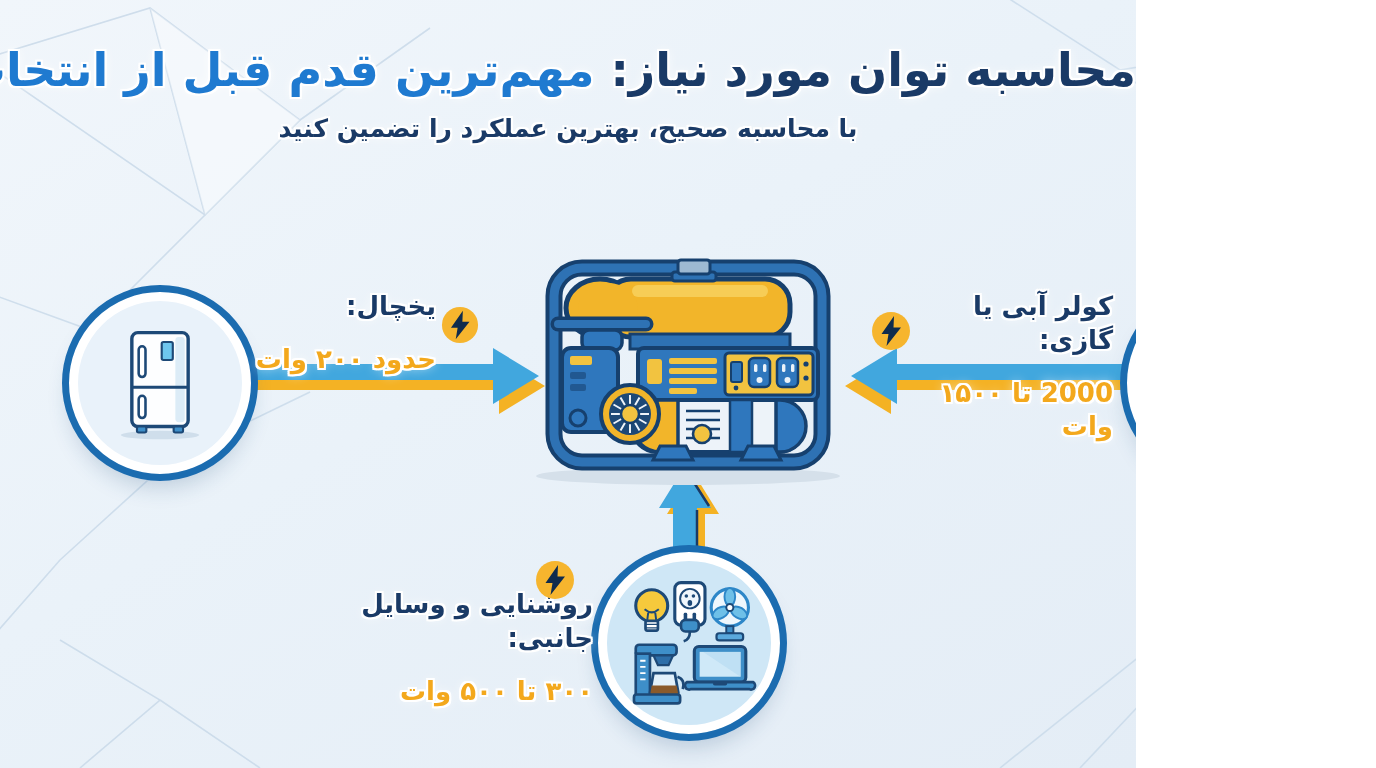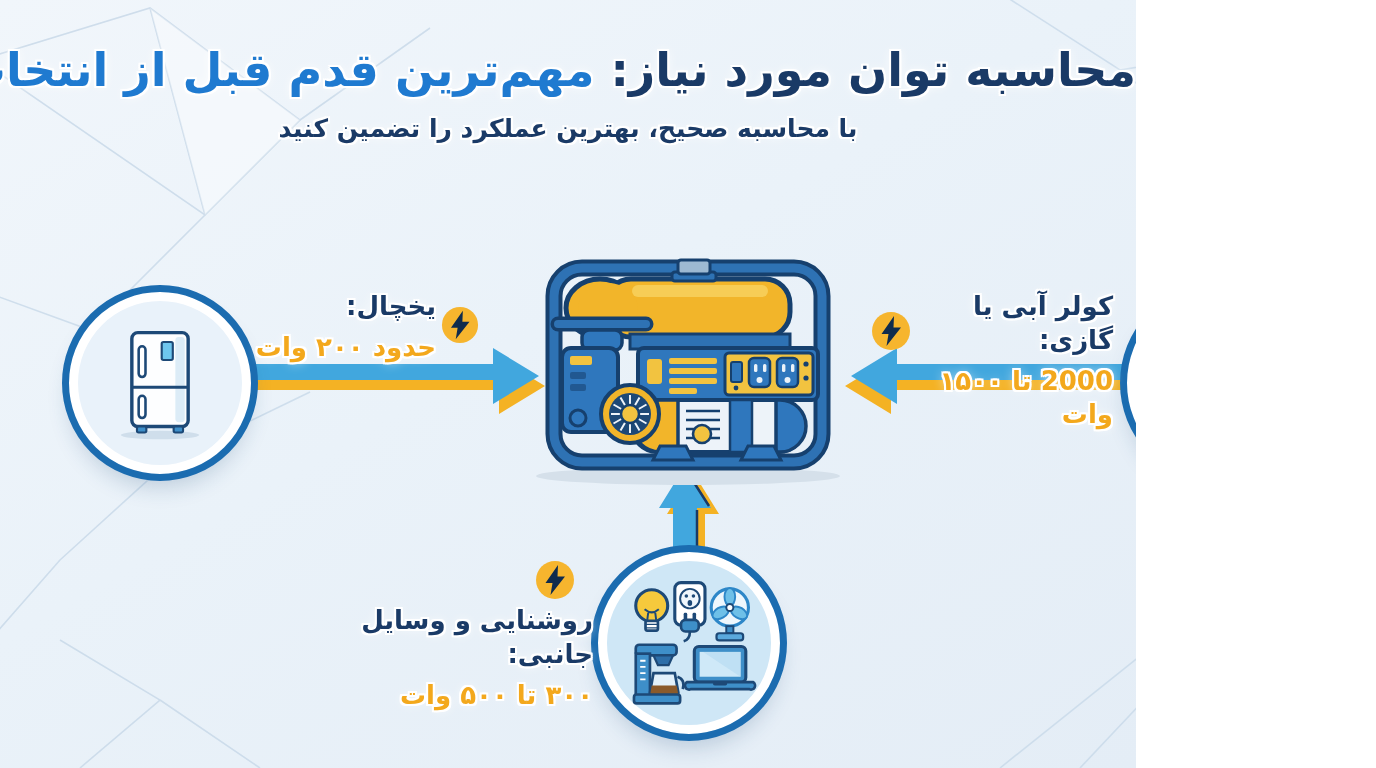--- a/index.html
+++ b/index.html
@@ -38,21 +38,21 @@
     position:absolute;border-radius:50%;border:7px solid var(--circle-border);
     box-shadow:inset 0 0 0 9px #ffffff, 0 14px 22px -8px rgba(27,74,119,.22);
     display:flex;align-items:center;justify-content:center;z-index:3;
   }
   .fill-light{background:#e9f2fa;}
   .fill-blue{background:#cfe7f6;}
   .arrow-svg{position:absolute;z-index:1;}
   .gen-wrap{position:absolute;left:526px;top:252px;width:324px;height:236px;z-index:2;}
   .label-block{position:absolute;z-index:4;text-align:right;direction:rtl;}
   .label-line{font-size:26px;font-weight:700;color:var(--navy);line-height:1.3;}
-  .watts-line{font-size:26px;font-weight:700;color:var(--accent-yellow);line-height:1.3;margin-top:7px;}
+  .watts-line{font-size:26px;font-weight:700;color:var(--accent-yellow);line-height:1.3;margin-top:19px;}
   .bolt{position:absolute;z-index:4;}
   .arrow-yellow-fill{fill:var(--arrow-yellow);}
   .arrow-blue-fill{fill:var(--arrow-blue);}
   .bolt-bg{fill:var(--bolt-yellow);}
 </style>
 </head>
 <body>
 
 <div class="stage">
 
@@ -281,21 +281,21 @@
       <g>
         <rect x="86" y="84" width="58" height="40" rx="5" fill="#3e8fc9" stroke="#1d4977" stroke-width="3.5"></rect>
         <rect x="92" y="90" width="46" height="28" fill="#cfe9f8"></rect>
         <path d="M138,90 L138,118 L96,90 Z" fill="#bfe0f4"></path>
         <path d="M78,124 h74 a4,4 0 0 1 -4,8 h-66 a4,4 0 0 1 -4,-8 z" fill="#3e8fc9" stroke="#1d4977" stroke-width="3"></path>
         <rect x="107" y="124" width="16" height="4" rx="2" fill="#1d4977"></rect>
       </g>
     </svg>
   </div>
 
-  <div class="label-block" style="left:305px;top:604px;width:288px;">
+  <div class="label-block" style="left:305px;top:588px;width:288px;">
     <div class="label-line halo">روشنایی و وسایل جانبی:</div>
     <div class="watts-line halo">۳۰۰ تا ۵۰۰ وات</div>
   </div>
   <svg class="bolt" style="left:535px;top:560px;" width="40" height="40" viewBox="0 0 40 40">
     <circle cx="20" cy="20" r="19" class="bolt-bg"></circle>
     <path d="M23 5 L10.5 23 h7 L15.5 35 L30 16.5 h-7.5 Z" fill="#0f2b4d"></path>
   </svg>
 
 </div>
 

